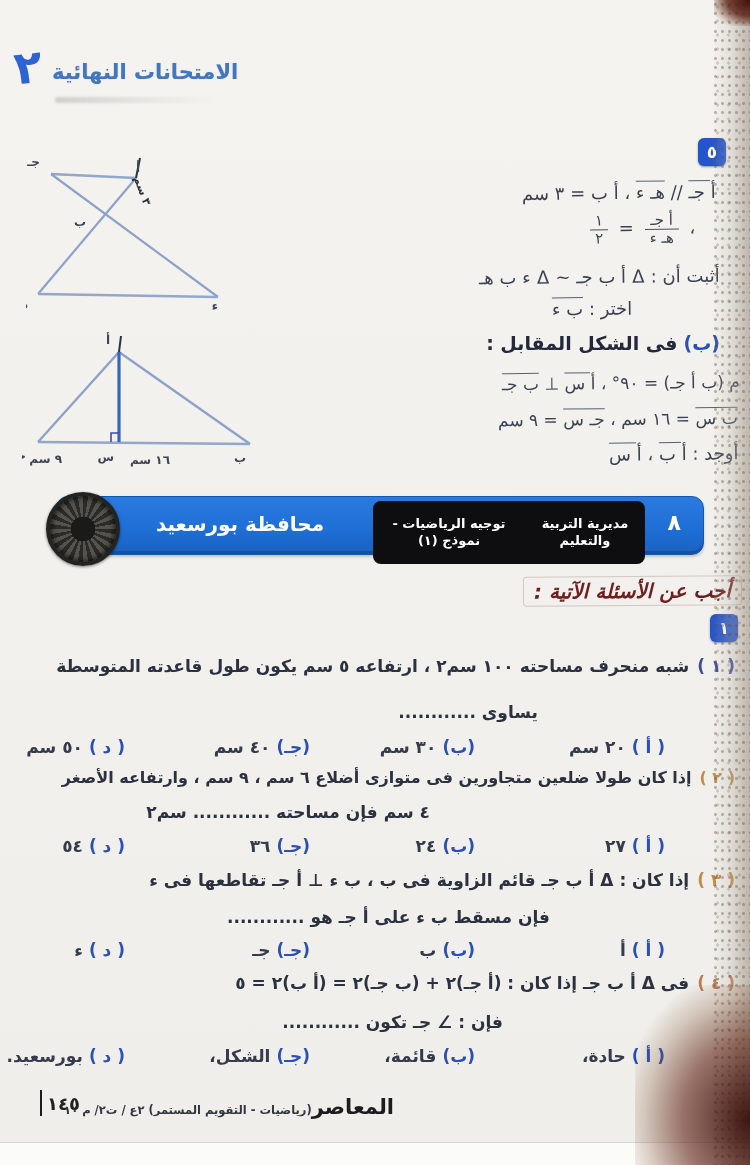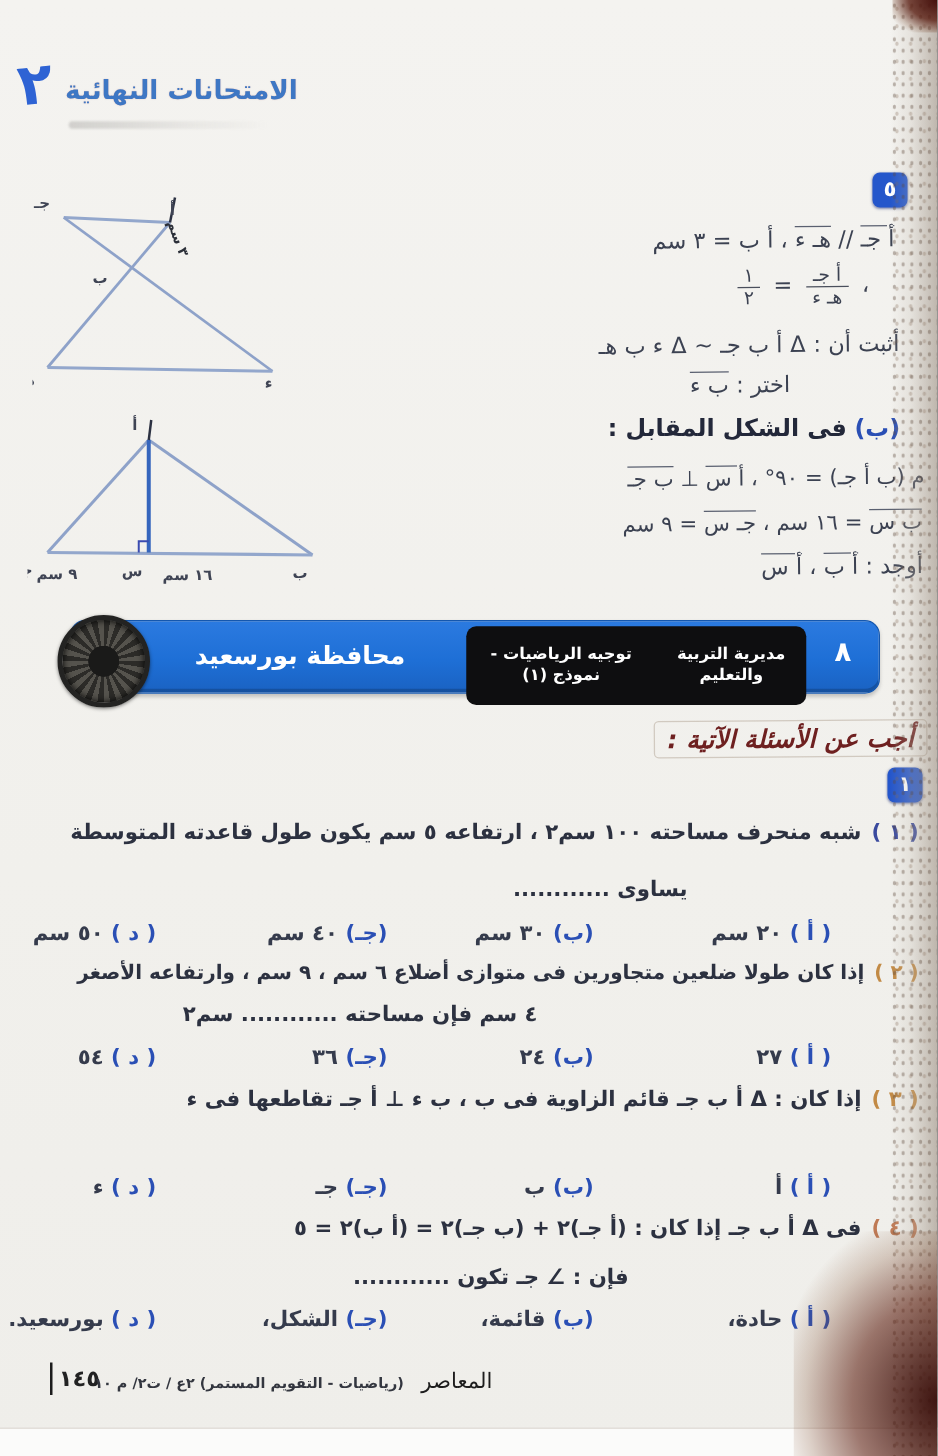--- a/index.html
+++ b/index.html
@@ -63,21 +63,21 @@
   .q-num{margin-left:8px;}
   .qn1{color:#3a4a9e;} .qn2{color:#c28a45;} .qn3{color:#c28a45;} .qn4{color:#bf7a55;}
   .opts{display:grid;grid-template-columns:190px 165px 185px 80px;width:620px;right:85px;}
   .opt{white-space:nowrap;font-size:17px;}
   .opt .letter{color:#2a4fb5;font-weight:bold;margin-left:6px;}
   .opt .val{color:#353b4c;font-weight:bold;}
   
   .foot-bar{left:40px;top:1090px;width:2px;height:26px;background:#1c1c1c;}
   .foot-num{left:47px;top:1093px;font-size:18px;font-weight:bold;color:#222;direction:ltr;}
   .foot-title{left:94px;top:1095px;width:300px;direction:rtl;}
-  .foot-title .brand{font-size:17px;font-weight:normal;color:#1d1d1d;margin-left:14px;}
+  .foot-title .brand{font-size:21px;font-weight:bold;color:#1d1d1d;margin-left:0;}
   .foot-title .rest{font-size:11.5px;font-weight:bold;color:#33363f;}
 </style>
 </head>
 <body>
 
 <div class="page">
 
   <div class="abs corner-num">٢</div>
   <div class="abs hdr-title">الامتحانات النهائية</div>
   <div class="abs faint-line"></div>
@@ -158,21 +158,21 @@
   </div>
   <div class="abs emblem"></div>
 
   <div class="abs sec-hdr nw">أجب عن الأسئلة الآتية :</div>
 
   <div class="abs badge" style="right:12px;top:614px;">١</div>
 
   <div class="abs q-l1 nw" style="right:15px;top:656px;">
     <span class="q-num qn1">( ١ )</span><span>شبه منحرف مساحته ١٠٠ سم٢ ، ارتفاعه ٥ سم يكون طول قاعدته المتوسطة</span>
   </div>
-  <div class="abs q-l2 nw" style="right:200px;top:702px;">يساوى ............</div>
+  <div class="abs q-l2 nw" style="right:212px;top:702px;">يساوى ............</div>
   <div class="abs opts" style="top:737px;">
     <span class="opt"><span class="letter">( أ )</span><span class="val">٢٠ سم</span></span>
     <span class="opt"><span class="letter">(ب)</span><span class="val">٣٠ سم</span></span>
     <span class="opt"><span class="letter">(جـ)</span><span class="val">٤٠ سم</span></span>
     <span class="opt"><span class="letter">( د )</span><span class="val">٥٠ سم</span></span>
   </div>
 
   <div class="abs q-l1 nw" style="right:15px;top:768px;font-size:16px;">
     <span class="q-num qn2">( ٢ )</span><span>إذا كان طولا ضلعين متجاورين فى متوازى أضلاع ٦ سم ، ٩ سم ، وارتفاعه الأصغر</span>
   </div>
@@ -180,20 +180,21 @@
   <div class="abs opts" style="top:836px;">
     <span class="opt"><span class="letter">( أ )</span><span class="val">٢٧</span></span>
     <span class="opt"><span class="letter">(ب)</span><span class="val">٢٤</span></span>
     <span class="opt"><span class="letter">(جـ)</span><span class="val">٣٦</span></span>
     <span class="opt"><span class="letter">( د )</span><span class="val">٥٤</span></span>
   </div>
 
   <div class="abs q-l1 nw" style="right:15px;top:870px;">
     <span class="q-num qn3">( ٣ )</span><span>إذا كان : Δ أ ب جـ قائم الزاوية فى ب ، ب ء ⊥ أ جـ تقاطعها فى ء</span>
   </div>
+  <div class="abs q-l2 nw" style="right:200px;top:907px;">فإن مسقط ب ء على أ جـ هو ............</div>
   <div class="abs opts" style="top:940px;">
     <span class="opt"><span class="letter">( أ )</span><span class="val">أ</span></span>
     <span class="opt"><span class="letter">(ب)</span><span class="val">ب</span></span>
     <span class="opt"><span class="letter">(جـ)</span><span class="val">جـ</span></span>
     <span class="opt"><span class="letter">( د )</span><span class="val">ء</span></span>
   </div>
 
   <div class="abs q-l1 nw" style="right:15px;top:973px;">
     <span class="q-num qn4">( ٤ )</span><span>فى Δ أ ب جـ إذا كان : (أ جـ)٢ + (ب جـ)٢ = (أ ب)٢ = ٥</span>
   </div>

